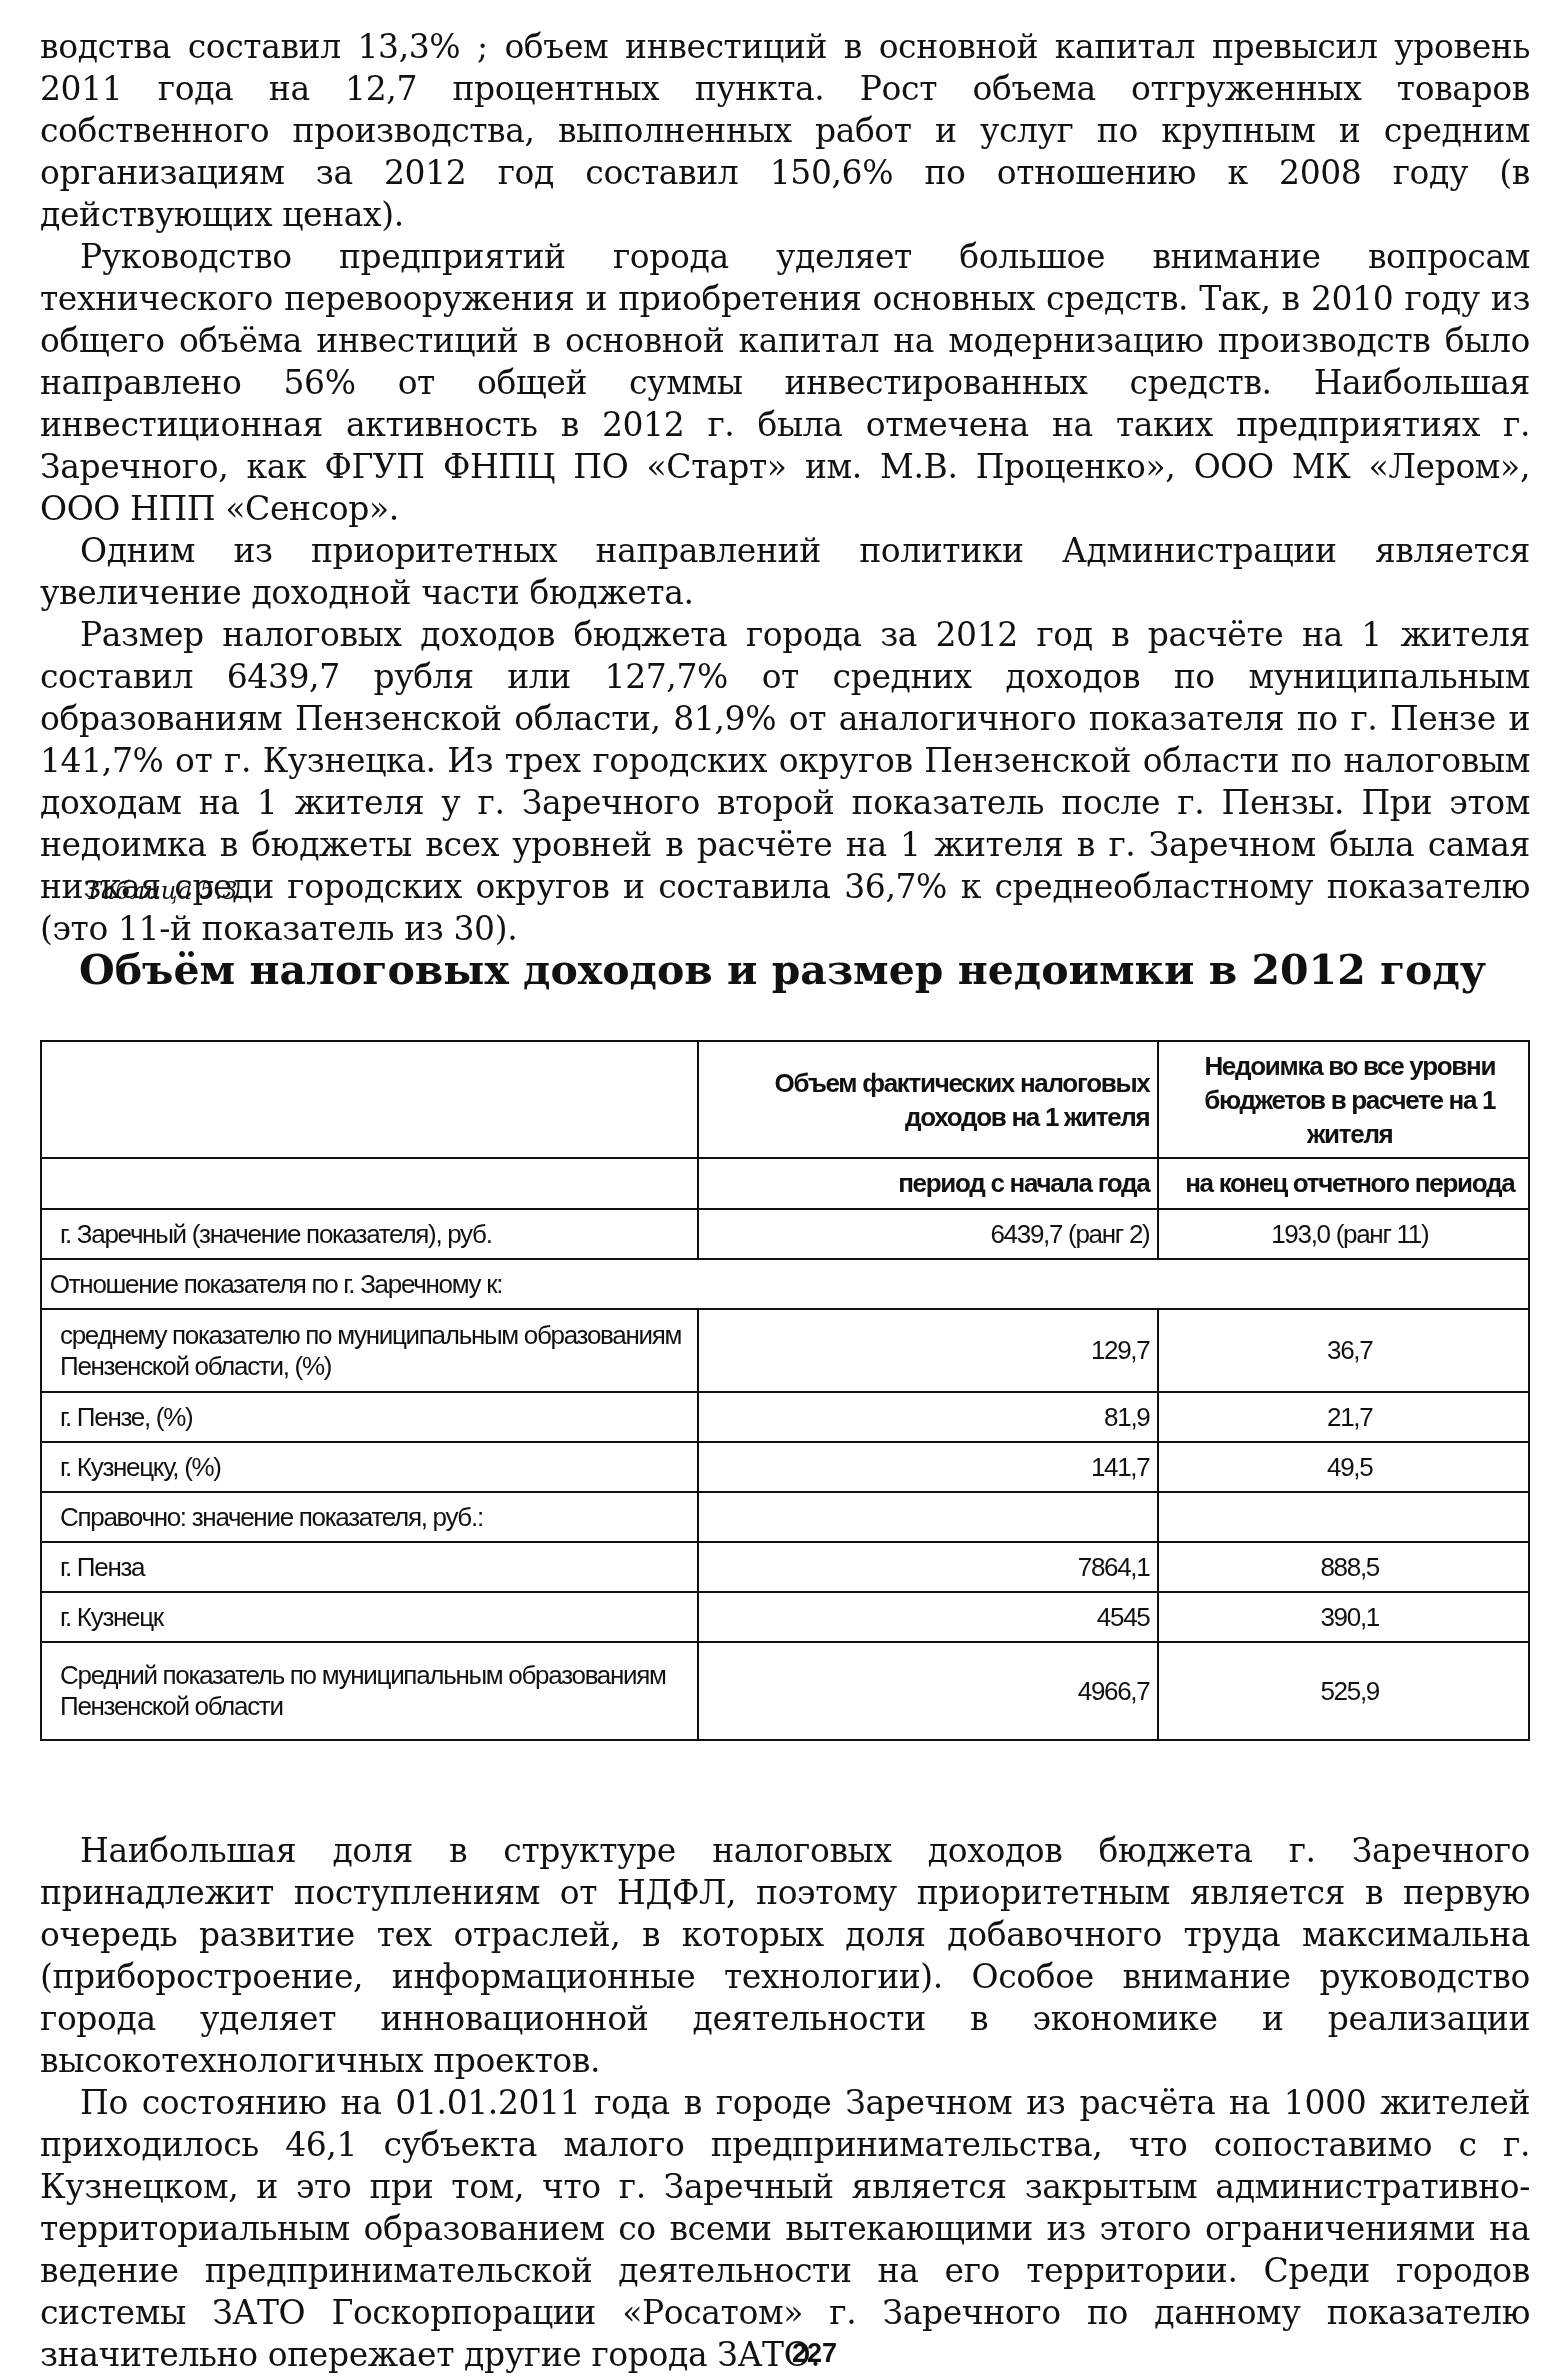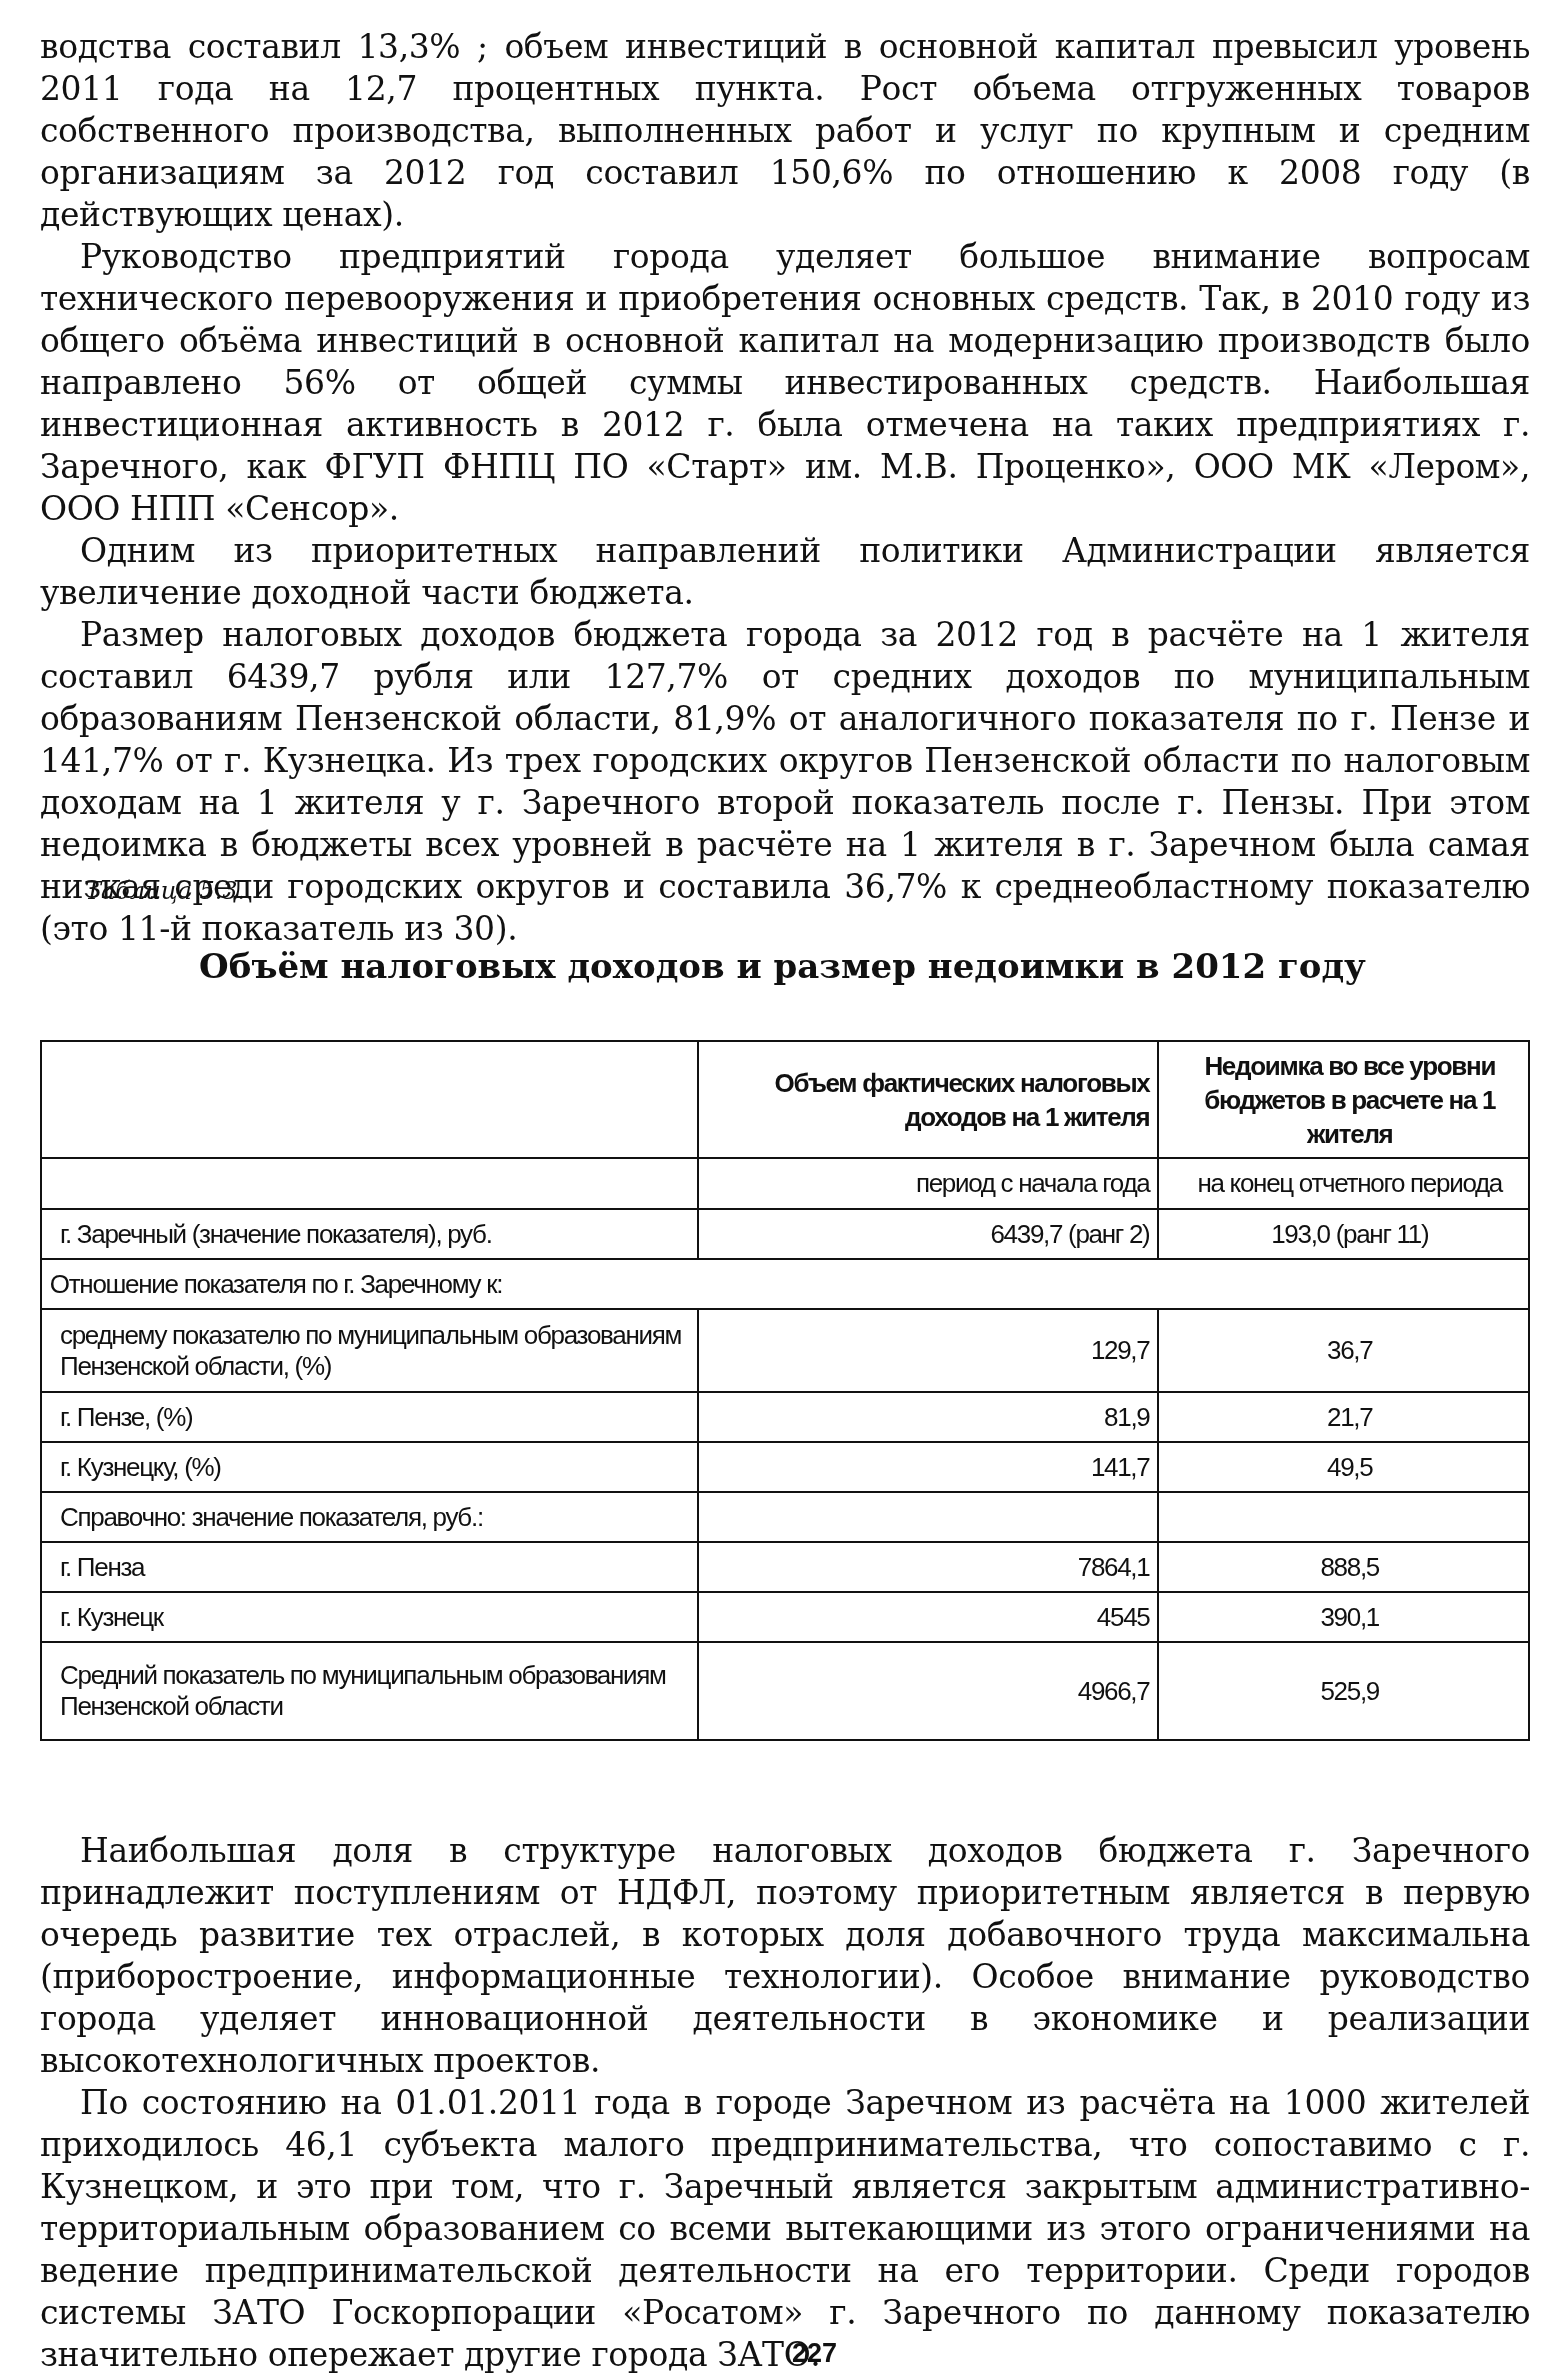--- a/index.html
+++ b/index.html
@@ -13,37 +13,37 @@
     font-size: 33px; line-height: 42px; text-align: justify;
     margin: 0; text-indent: 0; letter-spacing: -0.4px;
   }
   .para.indent { text-indent: 40px; }
   .table-label {
     position: absolute; left: 85px; top: 877px;
     font-style: italic; font-size: 24px;
   }
   .table-title {
     position: absolute; left: 0; width: 1565px; top: 946px;
-    text-align: center; font-weight: bold; font-size: 34px;
+    text-align: center; font-weight: bold; font-size: 41px;
   }
   table.data {
     position: absolute; left: 40px; top: 1040px; width: 1490px;
     border-collapse: collapse;
     font-family: "Liberation Sans", "DejaVu Sans", sans-serif;
     font-size: 26px; letter-spacing: -1.3px;
   }
   table.data td {
     border: 2.6px solid #111; padding: 0 7.8px; vertical-align: middle;
   }
   table.data td.c1 { width: 652px; text-align: left; padding-left: 18px; }
   table.data td.c2 { width: 457px; text-align: right; }
   table.data td.c3 { width: 352px; text-align: center; padding-left: 20px; }
   table.data tr.hdr td.c2, table.data tr.hdr td.c3 { font-weight: bold; line-height: 34px; }
   table.data tr.hdr { height: 117px; }
-  table.data tr.sub { height: 51px; }
+  table.data tr.sub { height: 51px; font-weight: bold; }
   table.data tr.r { height: 50px; }
   table.data tr.r2 { height: 83px; }
   table.data tr.r3 { height: 98px; }
   .bottom { position: absolute; left: 40px; top: 1830px; width: 1490px; }
   .page-number {
     position: absolute; left: 0; width: 1565px; top: 2338px;
     text-align: center; font-size: 27px; font-weight: bold;
     font-family: "Liberation Sans", sans-serif;
     padding-left: 32px;
   }

